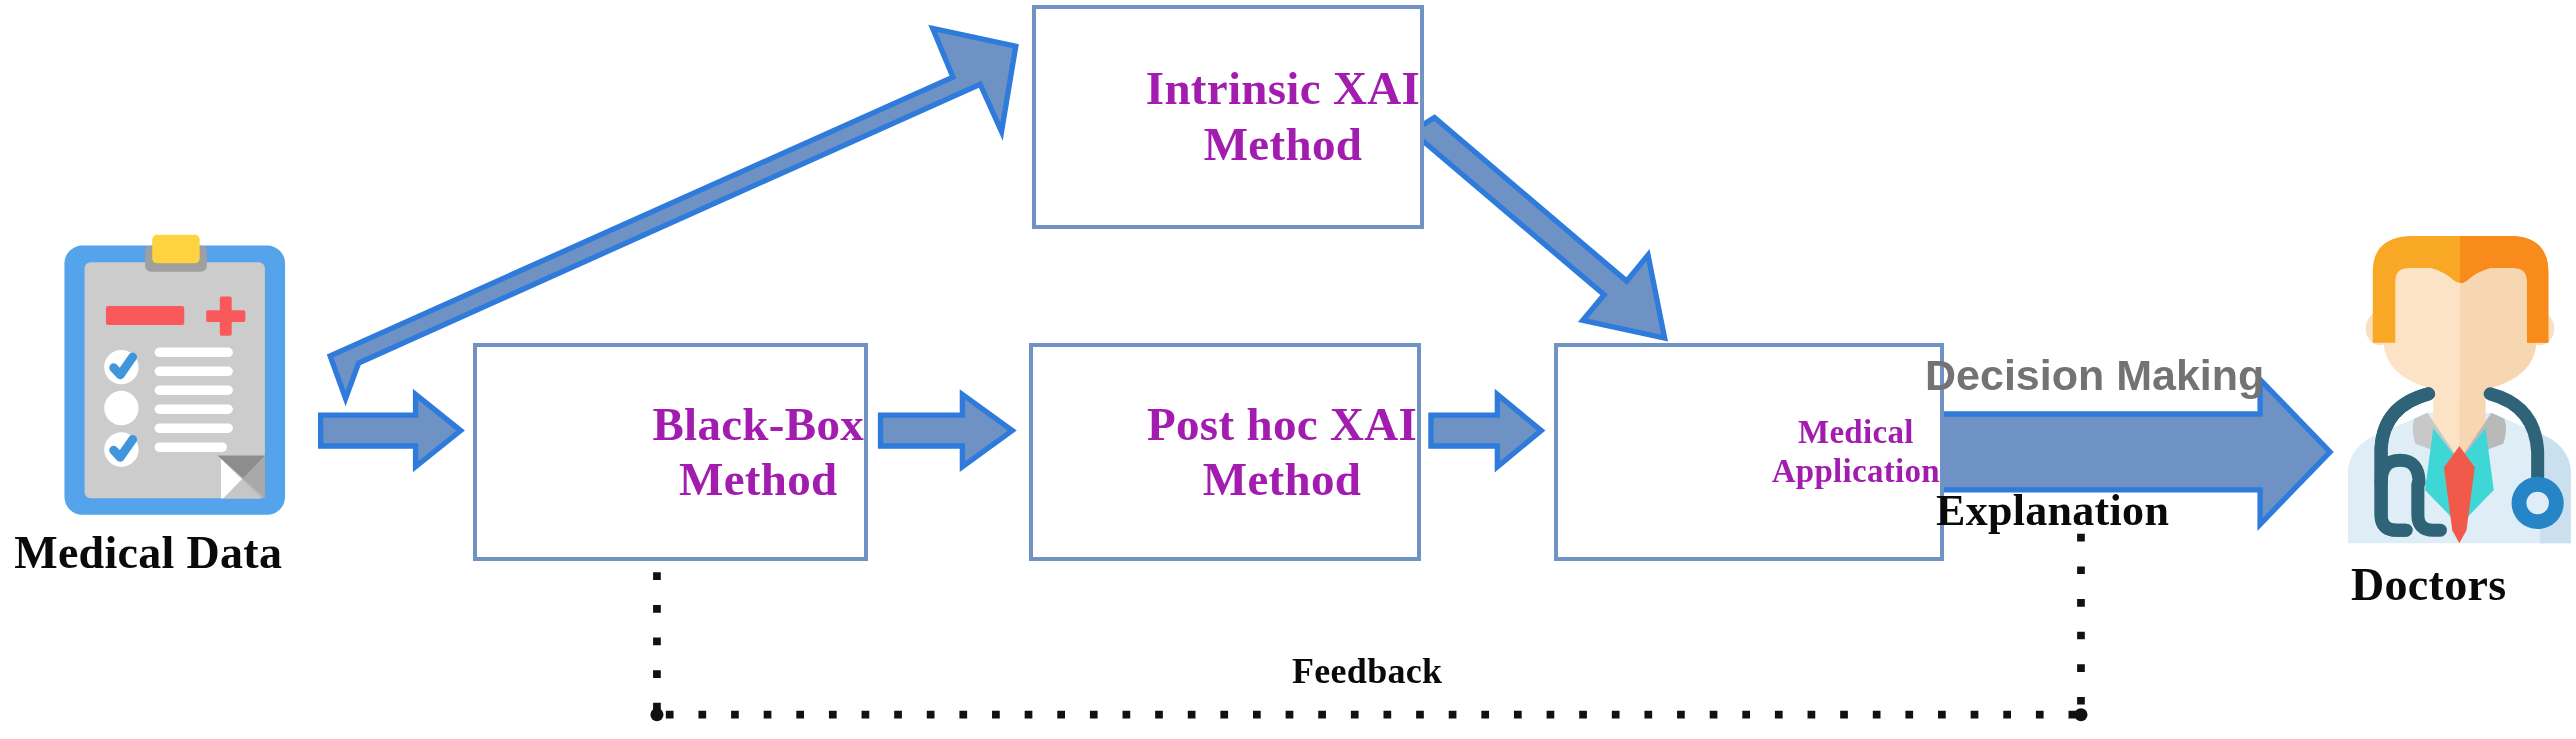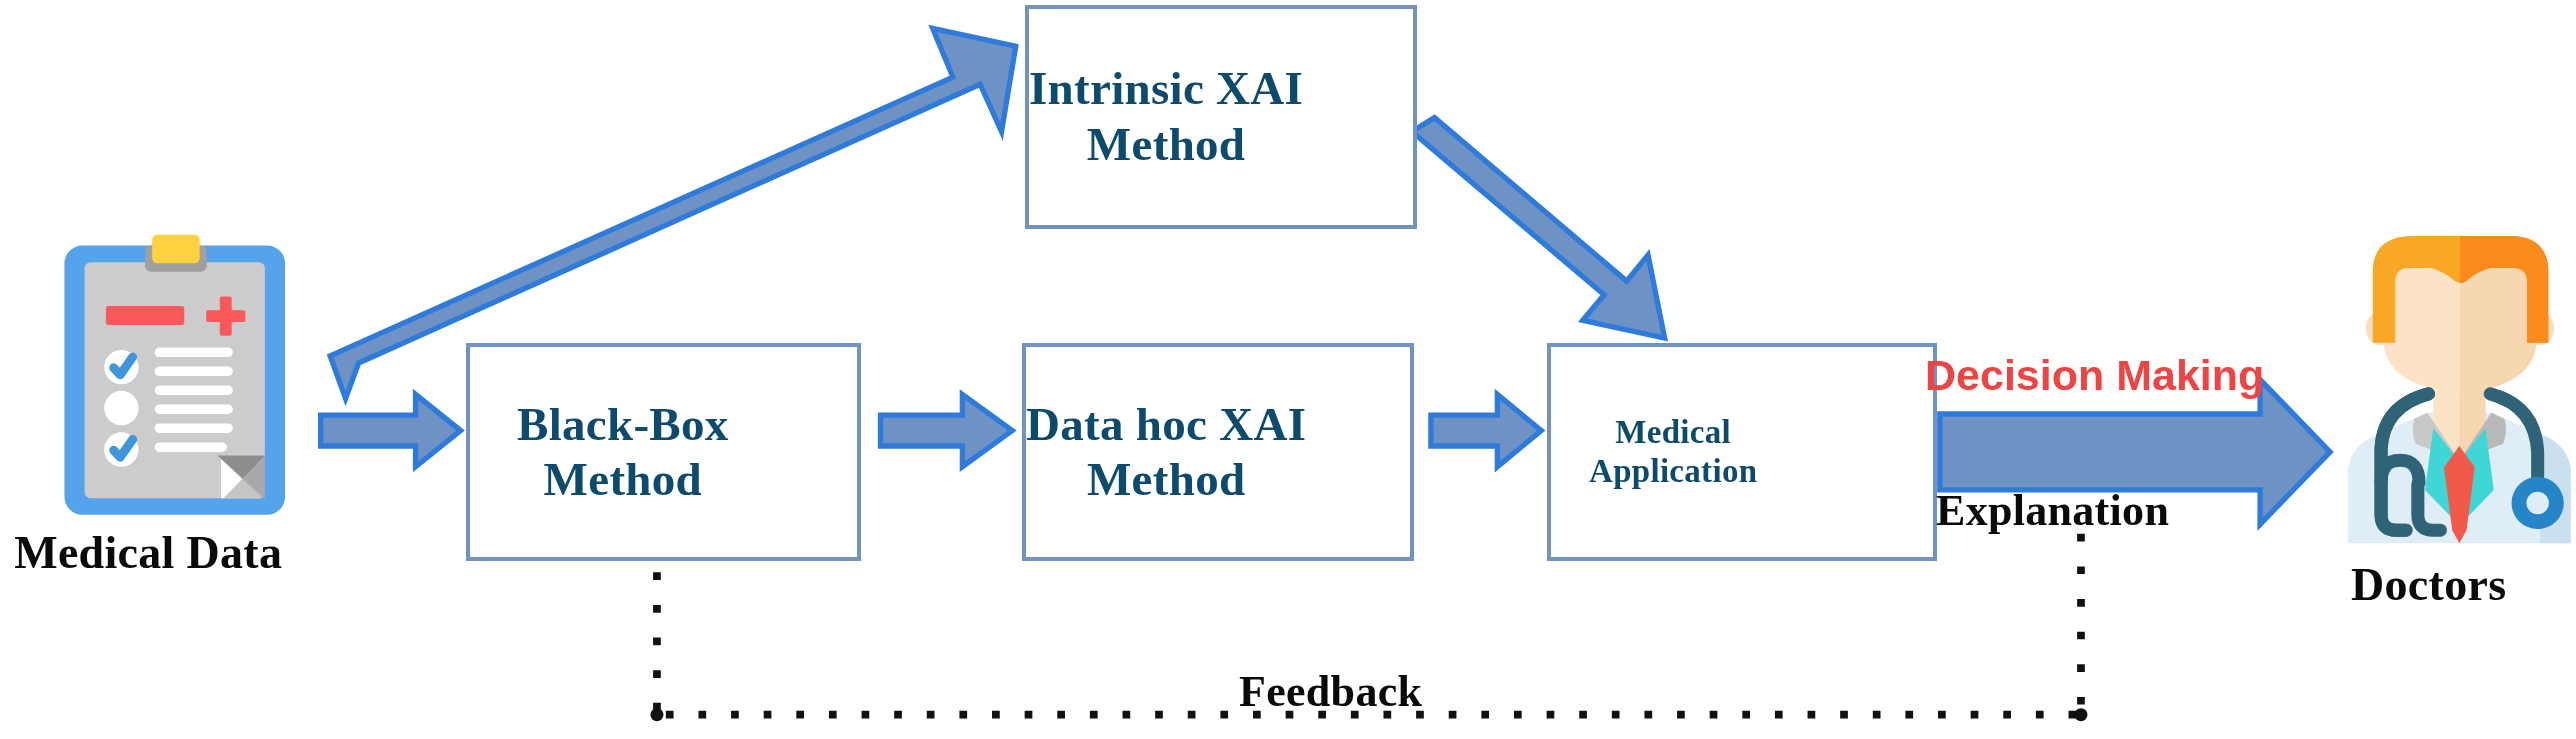--- a/index.html
+++ b/index.html
@@ -10,27 +10,28 @@
     overflow:hidden;
     position:relative;
   }
   #stage { position:absolute; left:0; top:0; width:2576px; height:739px; }
   #svg-layer { position:absolute; left:0; top:0; width:2576px; height:739px; }
 
   .node-box {
     position:absolute;
     background:#ffffff;
     border:4.2px solid #7193c3;
-    display:flex; align-items:center; justify-content:flex-start;
+    display:flex; align-items:center; justify-content:flex-end;
     text-align:center;
     font-family:"Liberation Serif", serif;
     font-weight:bold;
-    color:#0c4a6e;
+    color:#a21caf;
     line-height:1.18;
     letter-spacing:0.3px;
+    margin-left:7px;
   }
   .node-label { display:block; white-space:pre-line; }
 
   
   #box-intrinsic     { left:1025px; top:4.7px;   width:392px; height:224px; font-size:47px; }
   #box-blackbox      { left:466px;  top:343px; width:395px; height:218px; font-size:47px;padding-left:47px; }
   #box-posthoc       { left:1022px; top:343px; width:392px; height:218px; font-size:47px; }
   #box-medicalapp    { left:1547px; top:343px; width:390px; height:218px; font-size:33px;padding-left:38px; }
 
   
@@ -38,25 +39,25 @@
     position:absolute;
     font-family:"Liberation Serif", serif;
     font-weight:bold;
     color:#0a0a0a;
     white-space:nowrap;
     letter-spacing:0.3px;
   }
   #cap-medical-data { left:14.2px;   top:526px;  font-size:46px; }
   #cap-doctors      { left:2351px; top:558px;  font-size:46px; }
   #cap-explanation  { left:1936px; top:475px;  font-size:44px;margin-top:10px; }
-  #cap-feedback     { left:1239px; top:650px; font-size:44px;margin-top:16px; }
+  #cap-feedback     { left:1292px; top:650px; font-size:36px; }
   #cap-decision {
     position:absolute; left:1925px; top:351px; font-size:43px;
     font-family:"Liberation Sans", sans-serif; font-weight:bold;
-    color:#ef4444; white-space:nowrap; letter-spacing:0px;
+    color:#737373; white-space:nowrap; letter-spacing:0px;
   }
 </style>
 </head>
 <body>
 
 <div id="stage">
 
   <svg id="svg-layer" viewBox="0 0 4342 1246">
 
     <g>
@@ -194,21 +195,21 @@
     <span class="node-label">Intrinsic XAI
 Method</span>
   </div>
 
   <div class="node-box" id="box-blackbox">
     <span class="node-label">Black-Box
 Method</span>
   </div>
 
   <div class="node-box" id="box-posthoc">
-    <span class="node-label">Data hoc XAI
+    <span class="node-label">Post hoc XAI
 Method</span>
   </div>
 
   <div class="node-box" id="box-medicalapp">
     <span class="node-label">Medical
 Application</span>
   </div>
 
   <div class="caption" id="cap-medical-data">Medical Data</div>
 

